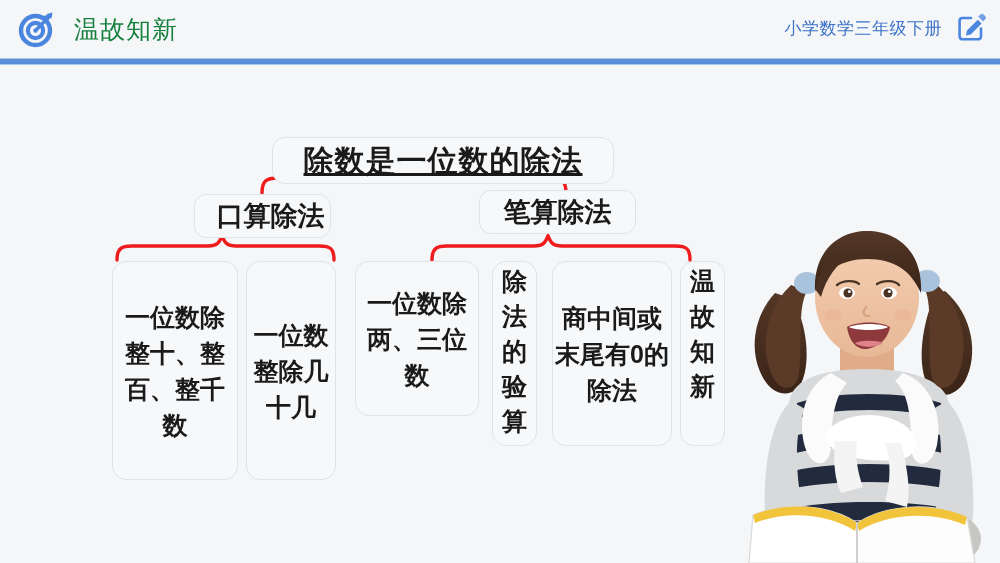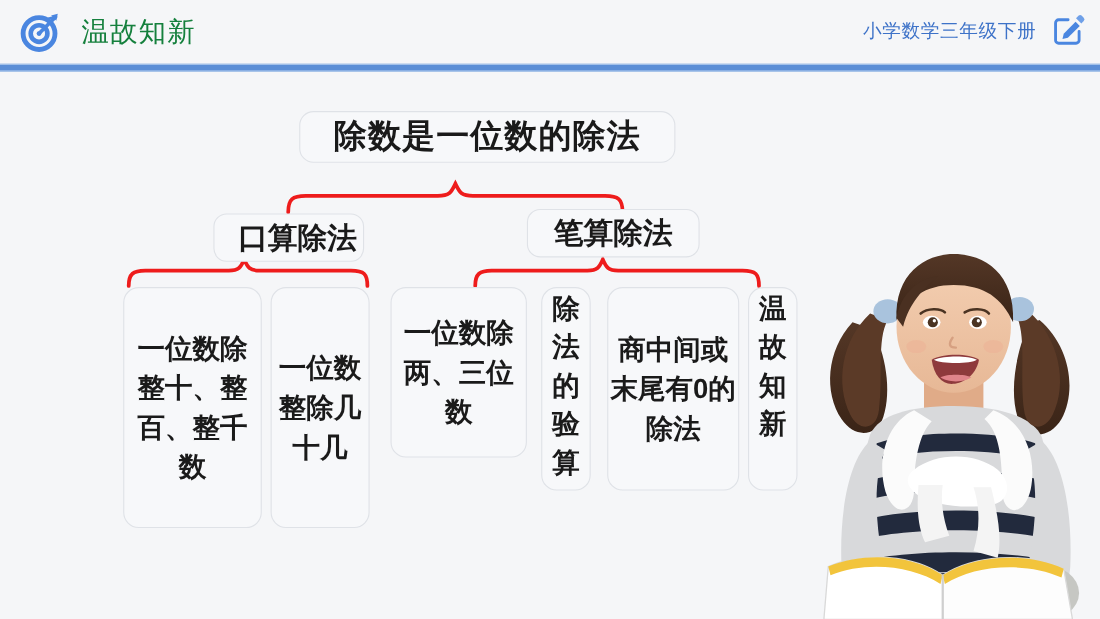--- a/index.html
+++ b/index.html
@@ -90,23 +90,24 @@
     justify-content: center;
     overflow: visible;
   }
   .node span {
     display: block;
     width: 100%;
   }
 
   
   #node-root {
-    left: 272px; top: 35px;
+    left: 272px; top: 71px;
     width: 342px; height: 47px;
     border-radius: 13px;
+    text-decoration: underline;
   }
   #node-root span {
     font-size: 30px;
     line-height: 34px;
     letter-spacing: 1px;
   }
 
   
   .node-l2 { height: 44px; border-radius: 12px; }
   .node-l2 span {

